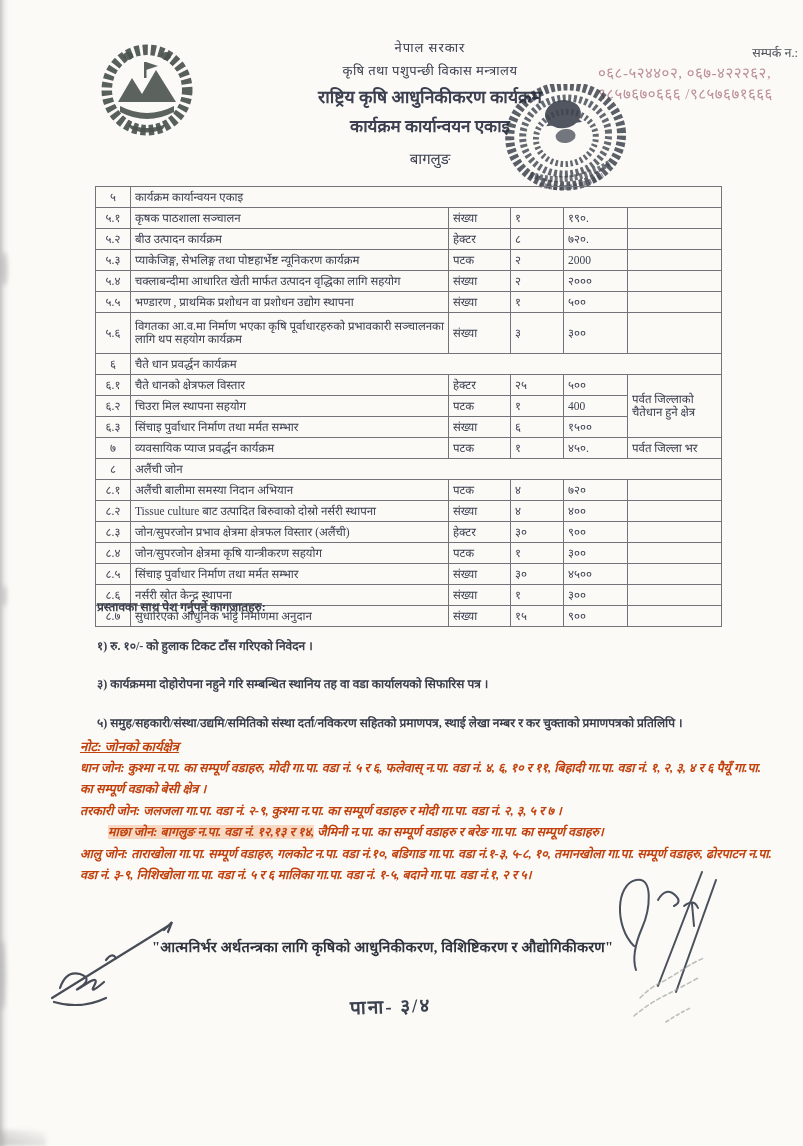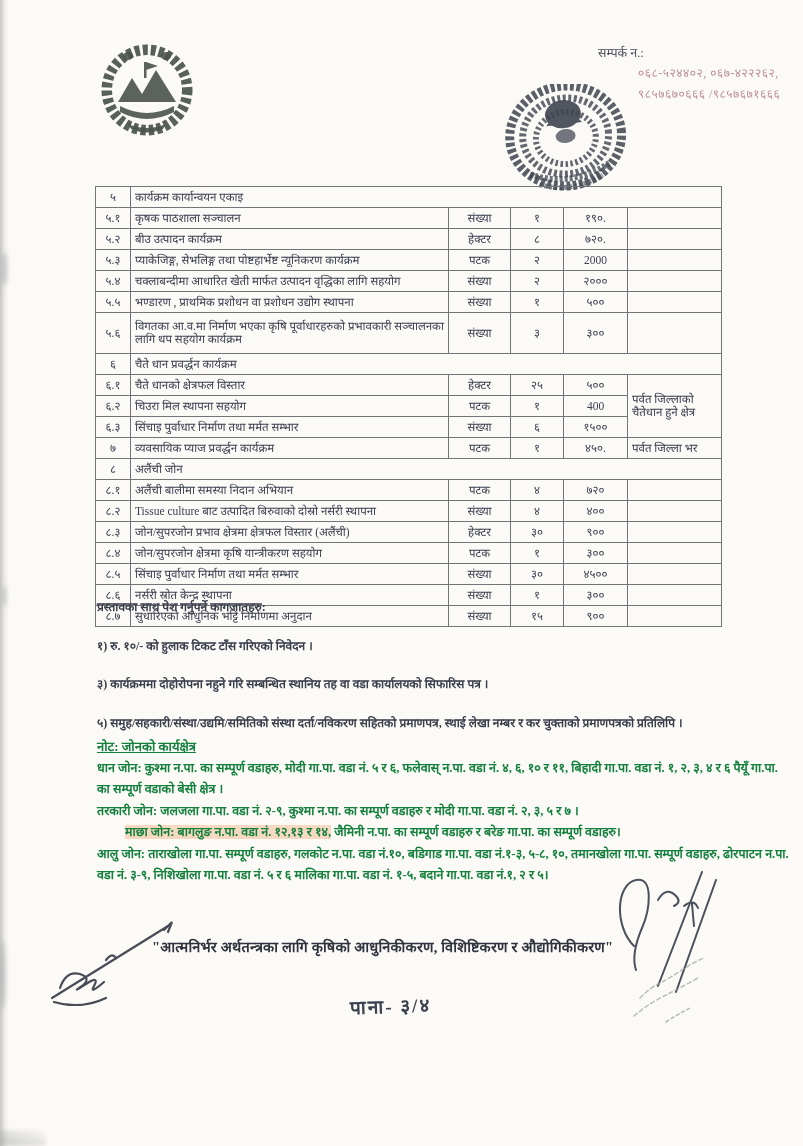--- a/index.html
+++ b/index.html
@@ -18,40 +18,40 @@
   .sm3{left:0;bottom:0;width:46px;height:16px;border-radius:0;background:linear-gradient(to top right,rgba(110,110,110,.35),transparent);}
   .sm4{left:2px;top:585px;width:5px;height:22px;}
   
   .head-center{position:absolute;left:255px;top:38px;width:350px;text-align:center;}
   .h-gov{font-size:13px;letter-spacing:1px;}
   .h-min{font-size:13px;margin-top:5px;letter-spacing:.5px;}
   .h-prog{font-size:17.5px;font-weight:bold;margin-top:5px;}
   .h-unit{font-size:17px;font-weight:bold;margin-top:6px;}
   .h-dist{font-size:15px;margin-top:11px;}
   .contact{position:absolute;left:598px;top:44px;width:200px;}
-  .c-label{font-size:12.5px;color:#4a4e59;}
-  .c-phone{font-size:12px;line-height:18px;color:#bb8f96;letter-spacing:.5px;margin-top:3px;margin-left:40px;}
+  .c-label{font-size:12.5px;color:#4a4e59;text-align:right;}
+  .c-phone{font-size:15px;line-height:18px;color:#bb8f96;letter-spacing:.5px;margin-top:3px;}
   .emblem{position:absolute;left:98px;top:36px;}
   .stamp{position:absolute;left:486px;top:84px;opacity:.88;}
   
   table.t{position:absolute;left:95px;top:186px;border-collapse:collapse;table-layout:fixed;}
   table.t td{border:1px solid #73737a;font-size:11.5px;color:#3c4050;
     padding:0 4px;height:20px;vertical-align:middle;line-height:13px;overflow:hidden;}
   td.sn{text-align:center;}
-  td.ctr{text-align:center;}
+  td.ctr{text-align:left;}
   td.desc{text-align:left;}
   td.remark{font-size:11px;line-height:14px;}
   tr.dbl td{height:40px;}
   
   .docs{position:absolute;left:97px;top:597px;width:665px;font-size:12px;
     font-weight:700;color:#3a3e4b;line-height:21.5px;}
   .docs .doc-item{margin-top:17px;}
   
-  .zones{position:absolute;left:97px;top:736px;width:694px;font-size:12.5px;
-    font-weight:700;color:#15803d;line-height:21.5px;}
+  .zones{position:absolute;left:80px;top:736px;width:694px;font-size:12.5px;
+    font-style:italic;font-weight:700;color:#c2410c;line-height:21.5px;}
   .z-title{text-decoration:underline;font-size:13px;}
   .hl{background:#f7d9c3;margin-left:28px;}
   
   .slogan{position:absolute;left:152px;top:936px;width:545px;font-size:14.5px;
     font-weight:bold;color:#2f333d;letter-spacing:.2px;}
   .page-num{position:absolute;left:350px;top:993px;font-size:19px;color:#3b414f;
     transform:rotate(-2deg);letter-spacing:2px;font-weight:600;}
   .sig-left{position:absolute;left:46px;top:916px;}
   .sig-right{position:absolute;left:606px;top:866px;}
 </style>
@@ -75,20 +75,27 @@
       <path d="M20,66 L34,42 L44,58 L58,34 L78,66 Z"></path>
       <path d="M22,70 Q49,84 76,70 L76,76 Q49,90 22,76 Z"></path>
       <rect x="46" y="26" width="2.5" height="16"></rect>
       <path d="M48,26 l12,4 l-12,4 z"></path>
       <ellipse cx="30" cy="20" rx="5" ry="4"></ellipse>
       <ellipse cx="68" cy="20" rx="5" ry="4"></ellipse>
       <path d="M30,88 q19,8 38,0 l-3,5 q-16,7 -32,0 z"></path>
     </g>
   </svg>
 
+  <div class="head-center">
+    <div class="h-gov">नेपाल सरकार</div>
+    <div class="h-min">कृषि तथा पशुपन्छी विकास मन्त्रालय</div>
+    <div class="h-prog">राष्ट्रिय कृषि आधुनिकीकरण कार्यक्रम</div>
+    <div class="h-unit">कार्यक्रम कार्यान्वयन एकाइ</div>
+    <div class="h-dist">बागलुङ</div>
+  </div>
 
   <div class="contact">
     <div class="c-label">सम्पर्क न.:</div>
     <div class="c-phone">०६८-५२४४०२, ०६७-४२२२६२,</div>
     <div class="c-phone">९८५७६७०६६६ /९८५७६७१६६६</div>
   </div>
 
   <svg class="stamp" width="168" height="112" viewBox="0 0 168 112">
     <g transform="rotate(-7 80 55)" stroke="#242b38" fill="none">
       <ellipse cx="80" cy="52" rx="56" ry="50" stroke-width="9" stroke-dasharray="4 2.5" opacity=".85"></ellipse>

